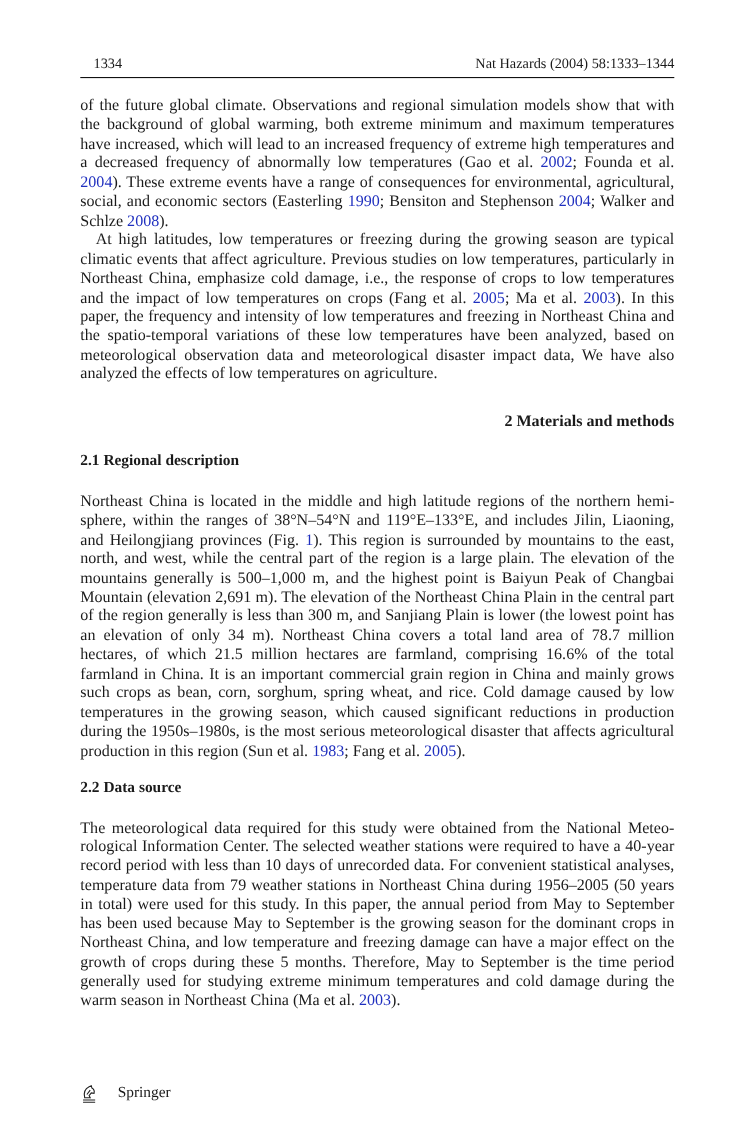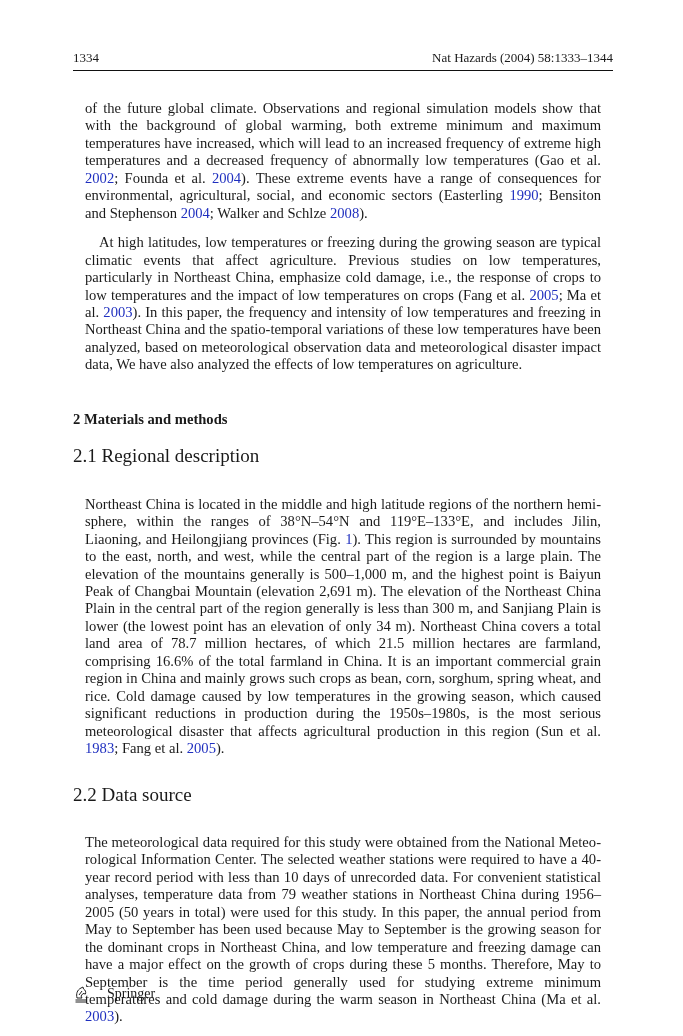--- a/index.html
+++ b/index.html
@@ -1,31 +1,31 @@
 <!DOCTYPE html>
 <html><head>
 <meta charset="utf-8">
 <style>
   html, body { margin: 0; padding: 0; background: #ffffff; }
   body { width: 683px; height: 1036px; position: relative; overflow: hidden;
          font-family: "Liberation Serif", "DejaVu Serif", serif; color: #1a1a1a; }
   .page { position: absolute; left: 73px; top: 0; width: 540px; }
   .running-head { position: absolute; top: 50px; left: 0; width: 540px; height: 16px;
                   font-size: 13px; line-height: 16px; }
-  .running-head .pg { position: absolute; left: 0; top: 0; text-align: center; }
+  .running-head .pg { position: absolute; left: 12px; top: 0; text-align: center; }
   .running-head .journal { position: absolute; right: 0; top: 0; }
   .rule { position: absolute; left: 0; top: 70px; width: 540px; height: 0;
           border-top: 1.4px solid #111; }
   .body-text { position: absolute; left: 0; top: 88px; width: 540px;
                font-size: 14.6px; line-height: 17.45px; }
-  p { margin: 12px; text-align: justify; hyphens: manual; }
+  p { margin: 0; text-align: justify; hyphens: manual; }
   p.indent { text-indent: 14px; }
   .link { color: #1f2fbf; }
-  h2.section { font-size: 14.6px; font-weight: bold; margin: 0; line-height: 17.45px; }
-  h3.subsection { font-size: 19px; font-weight: normal; margin: 0; line-height: 17.45px; }
+  h2.section { font-size: 14.6px; font-weight: bold; margin: 0; line-height: 17.45px; text-align: right; }
+  h3.subsection { font-size: 14px; font-weight: bold; margin: 0; line-height: 17.45px; }
   .gap-sec-before { height: 25px; }
   .gap-sec-after { height: 19px; }
   .gap-sub-after { height: 19px; }
   .gap-para-sub { height: 16px; }
   .footer { position: absolute; left: 0; top: 984px; height: 20px; font-size: 14px;
             line-height: 20px; display: flex; align-items: center; gap: 18px; }
   .footer svg { width: 16px; height: 18px; display: block; }
 </style>
 </head>
 <body>

